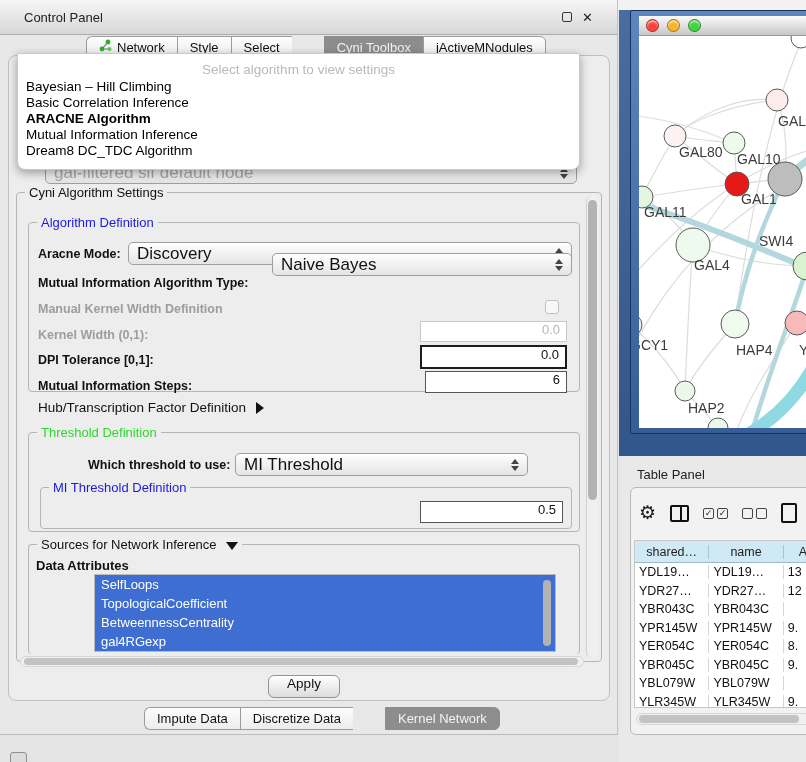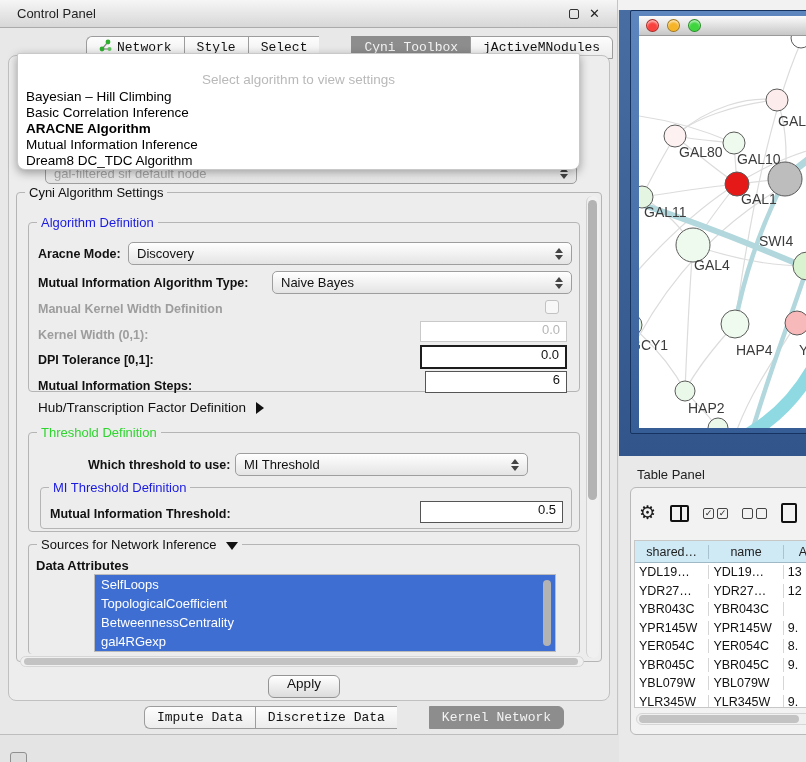--- a/index.html
+++ b/index.html
@@ -7,59 +7,59 @@
   body {
     font-family:"Liberation Sans","DejaVu Sans",sans-serif;
     background:#e4e4e4; position:relative; overflow:hidden;
     width:806px; height:762px; font-size:13px; color:#111;
   }
   .abs { position:absolute; }
 
   
   #control-panel { left:0; top:0; width:618px; height:735px;
     background:#e8e8e8; border-right:1px solid #c4c4c4; border-bottom:1px solid #bdbdbd; }
-  #cp-titlebar { left:0; top:0; width:100%; height:28px;
+  #cp-titlebar { left:0; top:0; width:100%; height:35px;
     background:linear-gradient(#f6f6f6,#d7d7d7); border-bottom:1px solid #ababab;
-    display:flex; align-items:center; padding:0 17px; }
+    display:flex; align-items:center; padding:0 24px; }
   #cp-title { font-size:13px; color:#222; }
   #cp-controls { margin-left:auto; display:flex; gap:10px; align-items:center; }
   .float-box { width:10px; height:10px; border:1.5px solid #333; border-radius:2px; }
   .close-x { font-weight:bold; font-size:13px; color:#222; }
 
   
-  .tabrow { display:flex; align-items:flex-start;font-family:Liberation Mono, monospace; }
+  .tabrow { display:flex; align-items:flex-end; }
   #top-tabs { left:86px; top:36px; height:23px; }
   .tab { background:linear-gradient(#fdfdfd,#ececec); border:1px solid #9c9c9c;
     border-right:none; padding:3px 12px 4px; font-size:13px; color:#111;
     display:flex; align-items:center; gap:5px; height:23px; }
   .tab:first-child { border-radius:6px 0 0 0; }
   .tab:last-child { border-right:1px solid #9c9c9c; border-radius:0 6px 0 0; }
   .tab.selected { background:#8d8d8d; color:#f3f3f3; border-color:#8d8d8d;margin-left:32px; }
   #bottom-tabs { left:144px; top:706px; height:24px; }
   #bottom-tabs .tab:first-child { border-radius:6px 0 0 6px; }
   #bottom-tabs .tab:last-child { border-radius:0 6px 6px 0; }
 
   
   #main-panel { left:8px; top:55px; width:602px; height:646px;
     background:#ededed; border:1px solid #c0c0c0; border-radius:8px; }
 
   
   .combo { background:linear-gradient(#ffffff,#e4e4e4); border:1px solid #9e9e9e;
-    border-radius:5px; display:flex; align-items:center; padding:0 8px; font-size:13px; }
+    border-radius:5px; display:flex; align-items:center; padding:0 8px; font-size:17px; }
   .combo .arrows { margin-left:auto; display:flex; flex-direction:column; gap:2px; }
   .combo .arrows i { display:block; width:0; height:0; border-left:4px solid transparent;
     border-right:4px solid transparent; }
   .combo .arrows i.up { border-bottom:5px solid #444; }
   .combo .arrows i.dn { border-top:5px solid #444; }
   #hidden-combo { left:45px; top:162px; width:532px; height:22px; color:#a9a9a9; }
 
   
   #algo-popup { left:17px; top:53px; width:563px; height:117px; background:#ffffff;
     border:1px solid #c9c9c9; border-radius:2px 2px 8px 8px;
-    box-shadow:0 3px 10px rgba(0,0,0,.35); z-index:50; padding-top:18px; }
+    box-shadow:0 3px 10px rgba(0,0,0,.35); z-index:50; padding-top:8px; }
   #algo-placeholder { text-align:center; color:#b9b9b9; font-size:13.5px; height:17px; }
   .dd-item { font-size:13.5px; padding:0 8px; height:16px; line-height:16px; color:#000; }
   .dd-item.bold { font-weight:bold; }
 
   
   .group { border:1px solid #b5b5b5; border-radius:4px; position:absolute; }
   .group-title { position:absolute; top:-8px; left:8px; background:#ededed;
     padding:0 4px; font-size:13px; }
   .gt-blue { color:#1a1ae0; }
   .gt-green { color:#2fd52f; }
@@ -204,21 +204,21 @@
   <span class="flabel" style="left:38px; top:247px;">Aracne Mode:</span>
   <div class="abs combo" style="left:128px; top:242px; width:444px; height:23px;">
     <span>Discovery</span>
     <span class="arrows">
         <i class="up"></i>
         <i class="dn"></i>
       </span>
   </div>
 
   <span class="flabel" style="left:38px; top:276px;">Mutual Information Algorithm Type:</span>
-  <div class="abs combo" style="left:272px; top:271px; width:300px; height:23px;">
+  <div class="abs combo" style="left:272px; top:253px; width:300px; height:23px;">
     <span>Naive Bayes</span>
     <span class="arrows">
         <i class="up"></i>
         <i class="dn"></i>
       </span>
   </div>
 
   <span class="flabel dim" style="left:38px; top:302px;">Manual Kernel Width Definition</span>
   <span class="checkbox" style="left:545px; top:300px;"></span>
 
@@ -250,21 +250,20 @@
     <span>MI Threshold</span>
     <span class="arrows">
         <i class="up"></i>
         <i class="dn"></i>
       </span>
   </div>
 
   <div class="group" style="left:40px; top:487px; width:532px; height:42px;">
     <span class="group-title gt-blue">MI Threshold Definition</span>
   </div>
-  <span class="flabel" style="left:50px; top:507px;">Mutual Information Threshold:</span>
   <div class="tfield thin" style="left:420px; top:501px; width:143px; height:22px; border-width:1px;">
     <span>0.5</span>
   </div>
 
   <div class="group" style="left:28px; top:544px; width:552px; height:110px; border-bottom:none;">
     <span class="group-title">
       <span>Sources for Network Inference</span>
       <span class="tri-down"></span>
     </span>
   </div>

